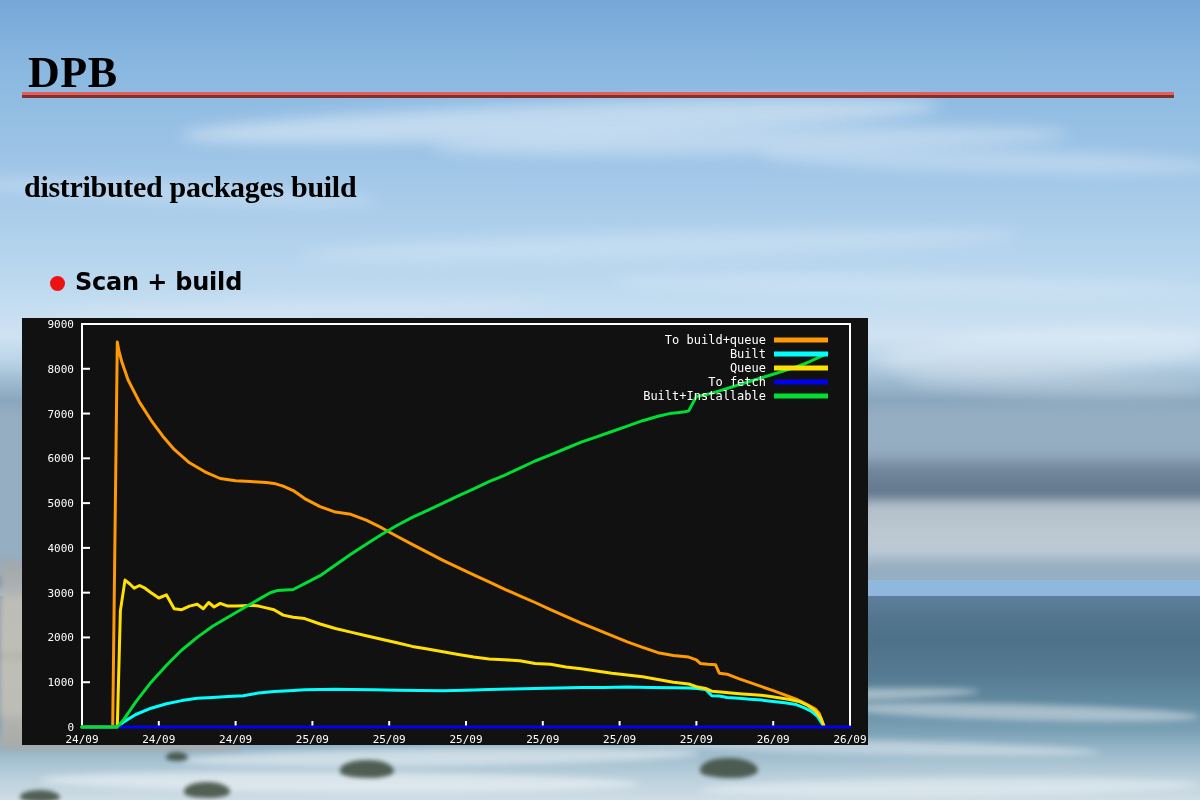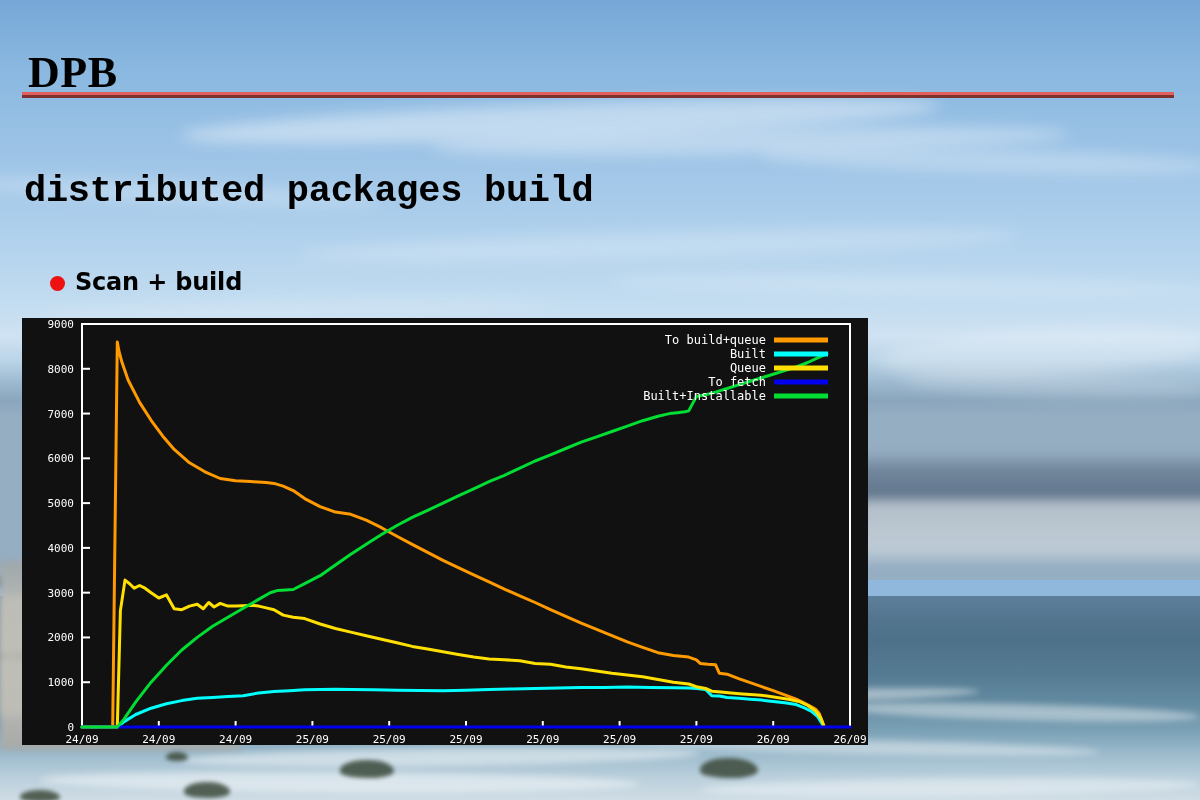--- a/index.html
+++ b/index.html
@@ -147,23 +147,23 @@
     line-height: 1;
     margin-top: 23px;
   }
   #title-rule {
     position: absolute; left: 22px; top: 92px; width: 1152px; height: 6px;
     background: linear-gradient(to bottom, #e2605c 0%, #e2605c 55%, #7e3230 56%, #7e3230 100%);
   }
 
   #subtitle {
     position: absolute; left: 24px; top: 170px;
-    font-family: Liberation Mono, monospace;
+    font-family: Liberation Serif, serif;
     font-weight: bold;
-    font-size: 37px;
+    font-size: 30px;
     color: #000;
     letter-spacing: -0.3px;
   }
 
   #bullet-row {
     position: absolute; left: 50px; top: 268px;
     display: flex; align-items: center; gap: 10px;
   }
   #bullet-dot {
     width: 15px; height: 15px; border-radius: 50%;

